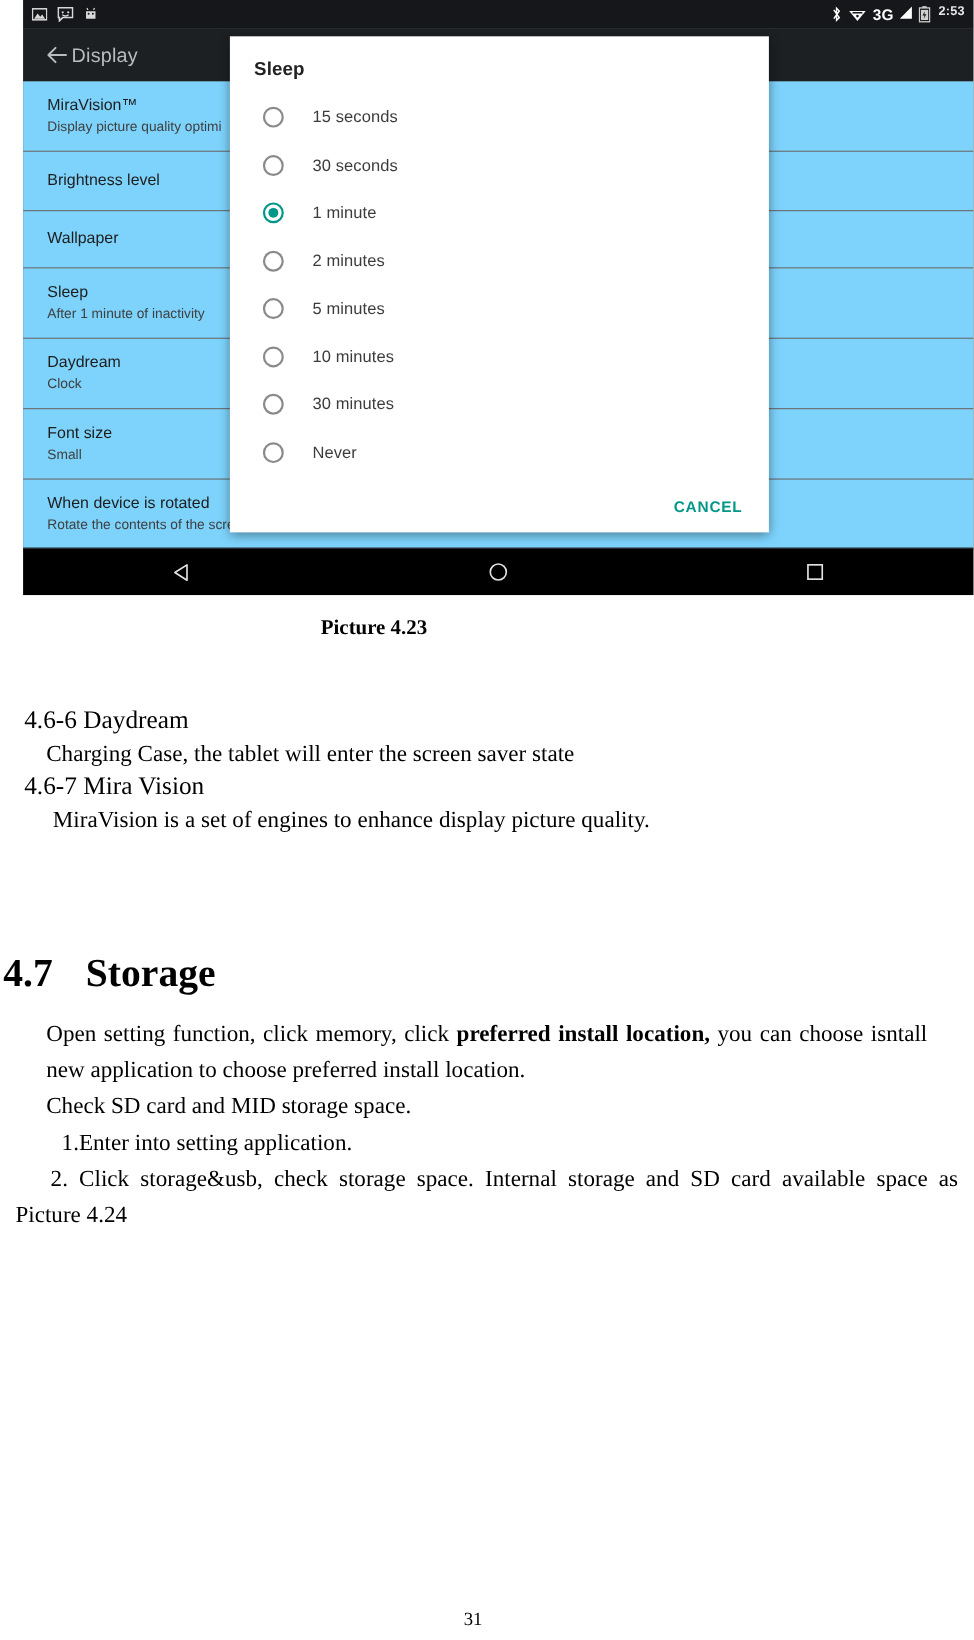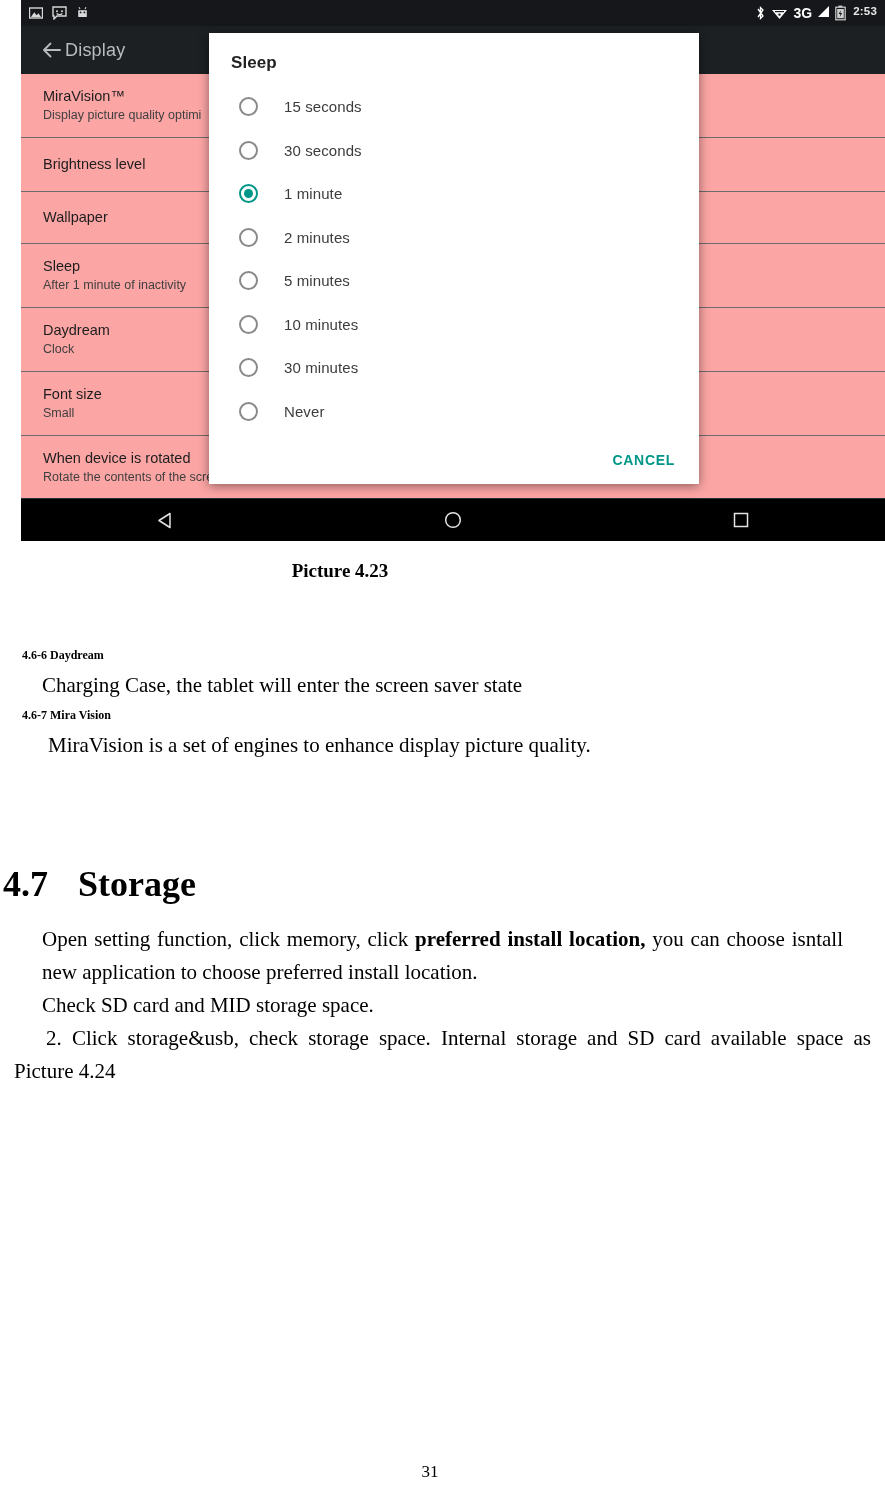--- a/index.html
+++ b/index.html
@@ -70,21 +70,21 @@
     font-size: 18px;
     letter-spacing: .2px;
   }
 
   
   .settings-list {
     position: absolute;
     left: 0; top: 74px;
     right: 0;
     bottom: 43px;
-    background: #fca5a5;
+    background: #7dd3fc;
   }
   .settings-row {
     position: relative;
     padding: 11px 22px 11px 22px;
     border-bottom: 1px solid #6b6b6b;
     box-sizing: border-box;
   }
   .row-title {
     color: #1d1d1d;
     font-size: 14.5px;
@@ -191,22 +191,22 @@
     font-size: 19px;
     font-weight: bold;
   }
   .doc {
     position: absolute;
     left: 0;
     top: 640px;
     width: 885px;
   }
   .h-sub {
-    font-size: 12px;
-    font-weight: bold;
+    font-size: 23px;
+    font-weight: normal;
     margin: 0 0 0 22px;
     line-height: 30px;
   }
   .p-ind {
     font-size: 21px;
     line-height: 30px;
     margin: 0 0 0 42px;
   }
   .p-ind2 {
     font-size: 21px;
@@ -400,16 +400,17 @@
   <div class="spacer-lg"></div>
 
   <div class="h-main">
     <span class="num">4.7</span><span>Storage</span>
   </div>
 
   <p class="para" style="margin-top:19px;">
     <span>Open setting function, click memory, click </span><b>preferred install location,</b><span> you can choose isntall new application to choose preferred install location.</span>
   </p>
   <p class="para nojust">Check SD card and MID storage space.</p>
+  <p class="para nojust" style="margin-left:56px;">1.Enter into setting application.</p>
   <p class="para-2">2. Click storage&amp;usb, check storage space. Internal storage and SD card available space as Picture 4.24</p>
 </div>
 
 <div class="page-num">31</div>
 
 </body></html>

